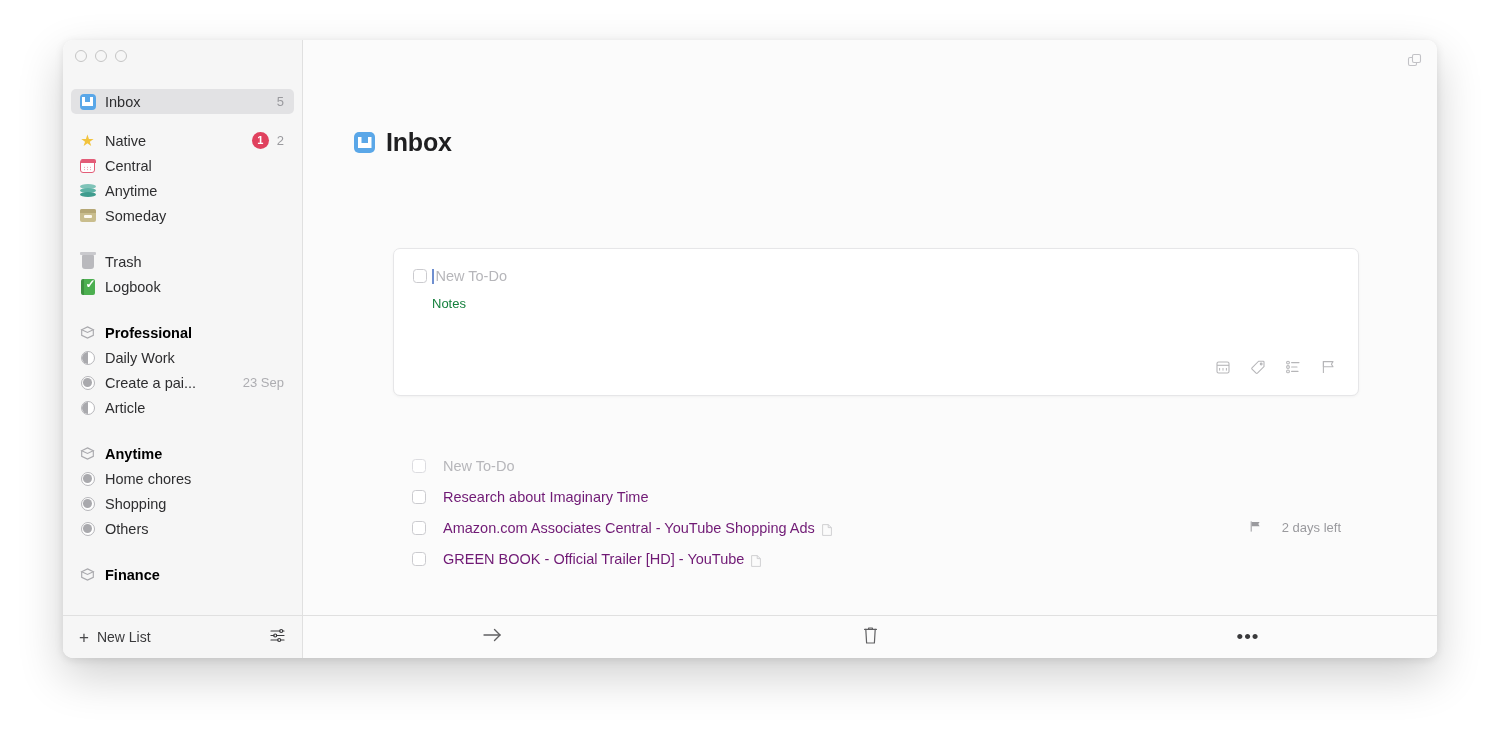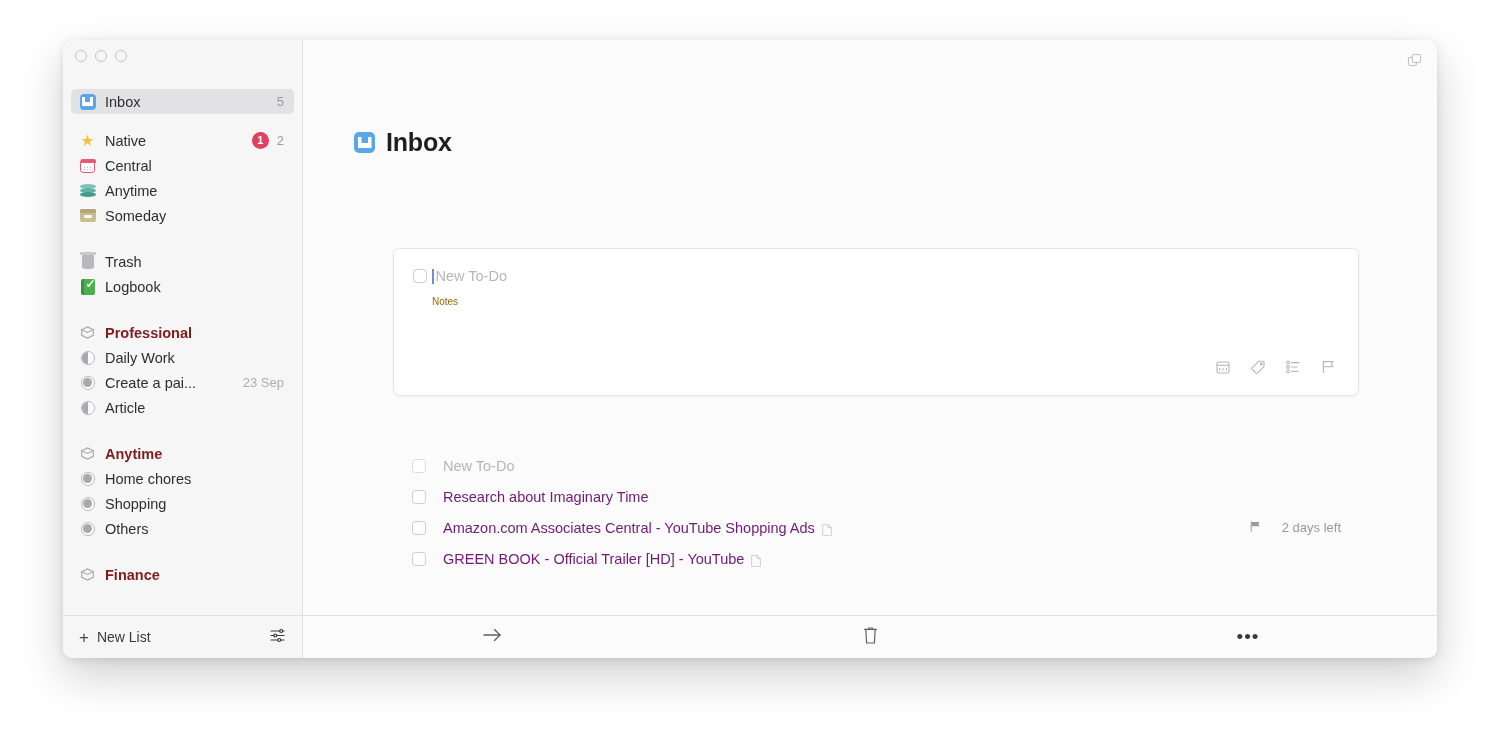--- a/index.html
+++ b/index.html
@@ -81,21 +81,21 @@
     position: relative;
   }
   .side-label {
     font-size: 14.5px;
     color: #2e2e30;
     white-space: nowrap;
     overflow: hidden;
     text-overflow: ellipsis;
     flex: 1;
   }
-  .side-label.bold { font-weight: bold; color: #7f1d1d; }
+  .side-label.bold { font-weight: bold; color: #000000; }
   .side-count {
     font-size: 13px;
     color: #9a9a9e;
     margin-left: 8px;
   }
   .side-date {
     font-size: 13px;
     color: #adadb1;
     margin-left: 8px;
   }
@@ -286,21 +286,21 @@
     padding: 19px 0 0 19px;
   }
   .caret {
     width: 1.5px; height: 15px; background: #6f8fd0;
     margin: 0 1px 0 5px;
   }
   .card-title-txt {
     font-size: 14.5px; color: #b6b6ba; margin-left: 1px;
   }
   .card-notes {
-    font-size: 10px; color: #a16207;
+    font-size: 13px; color: #15803d;
     margin: 12px 0 0 38px;
   }
   .card-tools {
     position: absolute; right: 22px; bottom: 20px;
     display: flex; gap: 19px; align-items: center;
   }
   .card-tools .tool { width: 16px; height: 16px; opacity: .72; }
 
   
   .todo-list {

